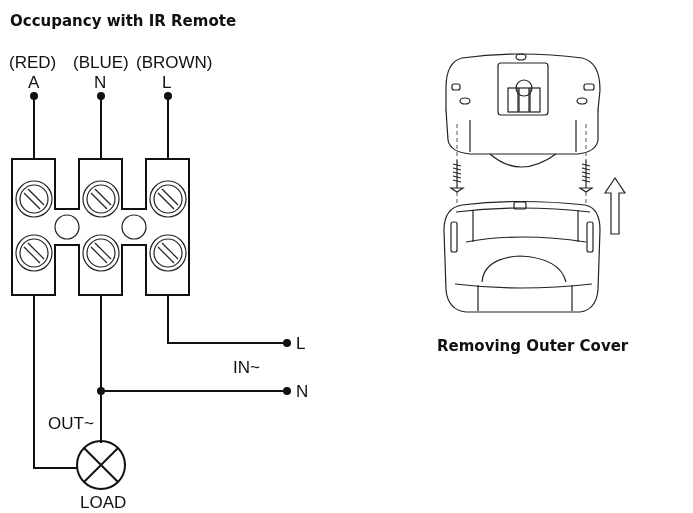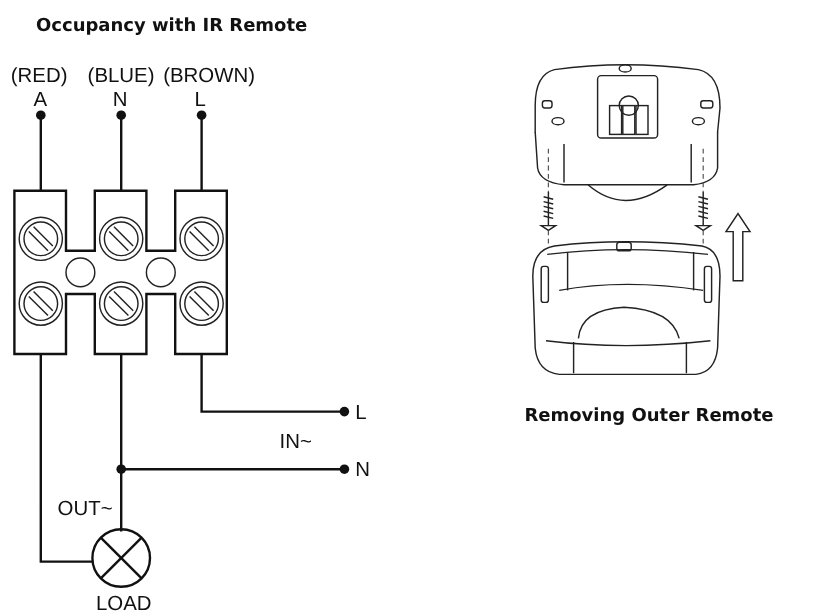--- a/index.html
+++ b/index.html
@@ -1,40 +1,39 @@
 <!DOCTYPE html>
 <html><head>
 <meta charset="utf-8">
 <style>
   html, body { margin: 0; padding: 0; background: #ffffff; }
   body { width: 693px; height: 513px; position: relative; overflow: hidden; }
   .title {
     position: absolute; left: 10px; top: 12px;
     font-family: "DejaVu Sans", sans-serif; font-weight: bold; font-size: 15px;
     color: #111;
-    margin-left: 20px;
   }
   .caption {
     position: absolute; left: 437px; top: 337px;
     font-family: "DejaVu Sans", sans-serif; font-weight: bold; font-size: 15px;
     color: #111;
   }
   svg { position: absolute; left: 0; top: 0; }
   .lbl { font-family: "Liberation Sans Narrow", "Liberation Sans", sans-serif; font-size: 17px; fill: #111; }
   .wire { stroke: #111; stroke-width: 2; fill: none; }
   .blk { stroke: #111; stroke-width: 2; fill: #fff; }
   .thin { stroke: #222; stroke-width: 1.2; fill: none; }
   .thinf { stroke: #222; stroke-width: 1.2; fill: #fff; }
   .dash { stroke: #555; stroke-width: 1; stroke-dasharray: 4 3; fill: none; }
 </style>
 </head>
 <body>
 
 <div class="title">Occupancy with IR Remote</div>
-<div class="caption">Removing Outer Remote</div>
+<div class="caption">Removing Outer Cover</div>
 
 <svg width="693" height="513" viewBox="0 0 693 513">
 
   <text class="lbl" x="9" y="68">(RED)</text>
   <text class="lbl" x="73" y="68">(BLUE)</text>
   <text class="lbl" x="136" y="68">(BROWN)</text>
   <text class="lbl" x="28" y="88">A</text>
   <text class="lbl" x="94" y="88">N</text>
   <text class="lbl" x="162" y="88">L</text>
 

